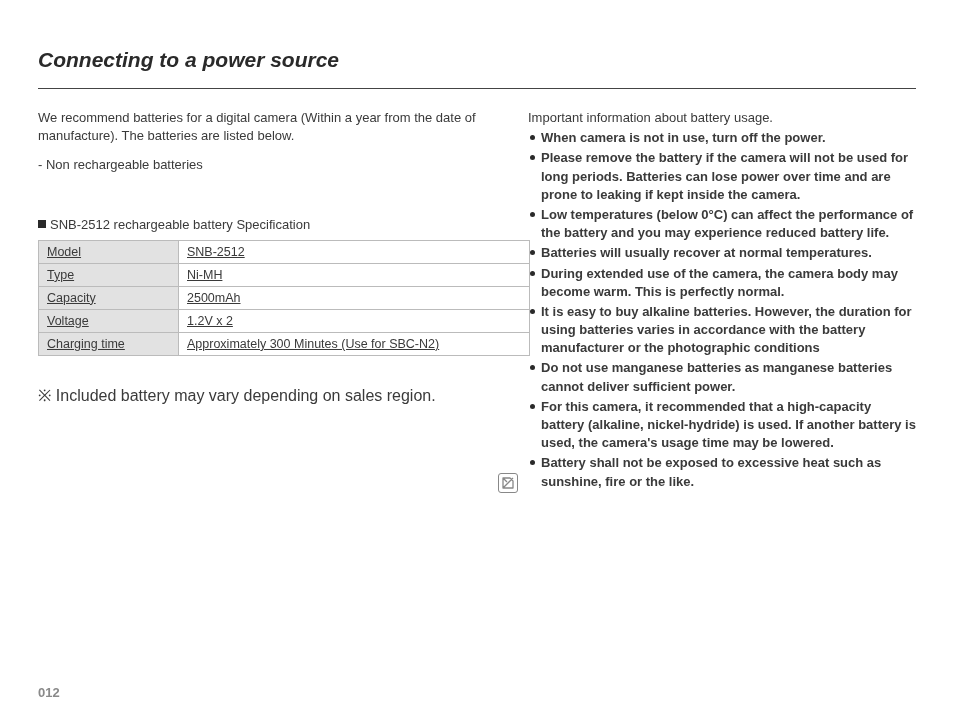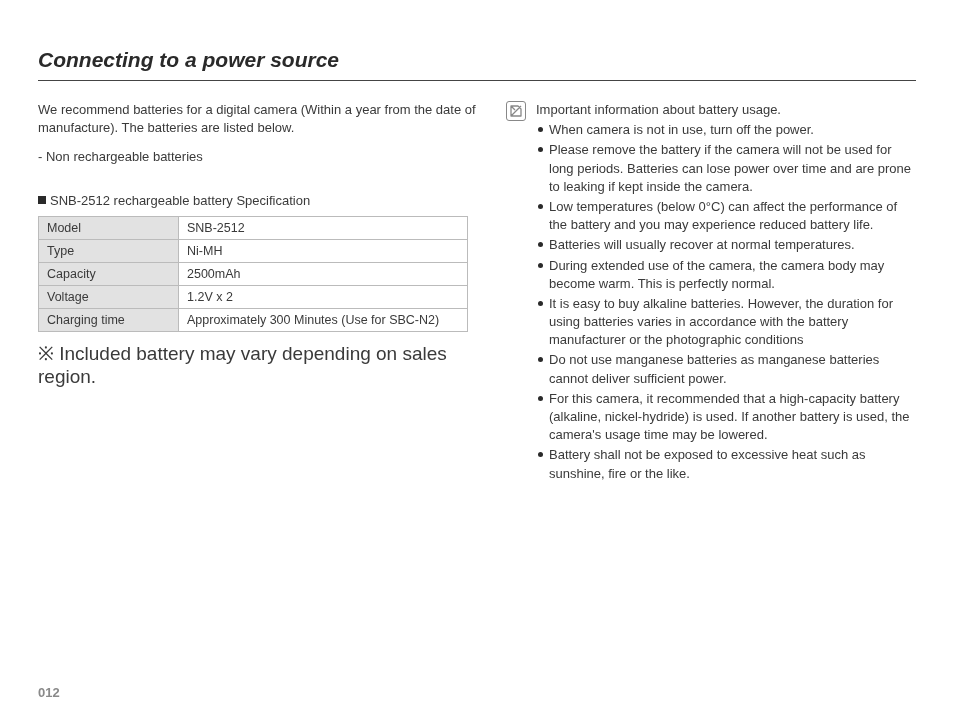--- a/index.html
+++ b/index.html
@@ -11,81 +11,83 @@
     padding: 48px 38px 24px 38px;
     color: #333;
     position: relative;
   }
   .page-title {
     font-size: 21px;
     font-weight: bold;
     font-style: italic;
     color: #2a2a2a;
     border-bottom: 1.5px solid #444;
-    padding-bottom: 8px;
+    padding-bottom: 16px;
     margin-bottom: 20px;
   }
   .columns {
     display: flex;
-    gap: 28px;
+    gap: 20px;
   }
   .col-left {
     width: 440px;
     flex-shrink: 0;
   }
   .col-right {
     flex: 1;
     display: flex;
     gap: 8px;
+    align-items: flex-end;
   }
   .intro {
     font-size: 13px;
     color: #3a3a3a;
     line-height: 1.4;
     margin-bottom: 10px;
   }
   .battery-list {
     font-size: 13px;
     color: #3a3a3a;
     line-height: 1.5;
-    margin-bottom: 26px;
+    margin-bottom: 42px;
   }
   .battery-list .row { display: flex; }
   .battery-list .label { width: 210px; flex-shrink: 0; }
   .battery-list .value { }
   .spec-heading {
     font-size: 13px;
     color: #3a3a3a;
     margin-bottom: 8px;
   }
   .spec-heading .sq {
     display: inline-block;
     width: 8px; height: 8px;
     background: #2a2a2a;
     margin-right: 4px;
     vertical-align: 1px;
   }
   table.spec {
     border-collapse: collapse;
-    width: 430px;
+    width: 492px;
     font-size: 12.5px;
     color: #3a3a3a;
-    margin-bottom: 8px;
+    margin-bottom: 28px;
+    text-decoration: underline;
   }
   table.spec td {
     border: 1px solid #bbb;
     padding: 4px 8px;
     height: 22px;
   }
   table.spec td.hd {
     background: #e2e2e2;
     width: 140px;
   }
   .footnote {
-    font-size: 19px;
+    font-size: 16px;
     color: #3a3a3a;
   }
   .note-icon {
     width: 22px;
     flex-shrink: 0;
   }
   .note-icon .box {
     width: 20px; height: 20px;
     border: 1.5px solid #888;
     border-radius: 3px;
@@ -97,20 +99,21 @@
   .info-block {
     flex: 1;
     font-size: 13px;
     color: #3a3a3a;
     line-height: 1.4;
   }
   .info-title { margin-bottom: 2px; }
   ul.bullets {
     list-style: none;
     padding-left: 0;
+    font-weight: bold;
   }
   ul.bullets li {
     position: relative;
     padding-left: 13px;
     margin-bottom: 2px;
   }
   ul.bullets li::before {
     content: "";
     position: absolute;
     left: 2px;

